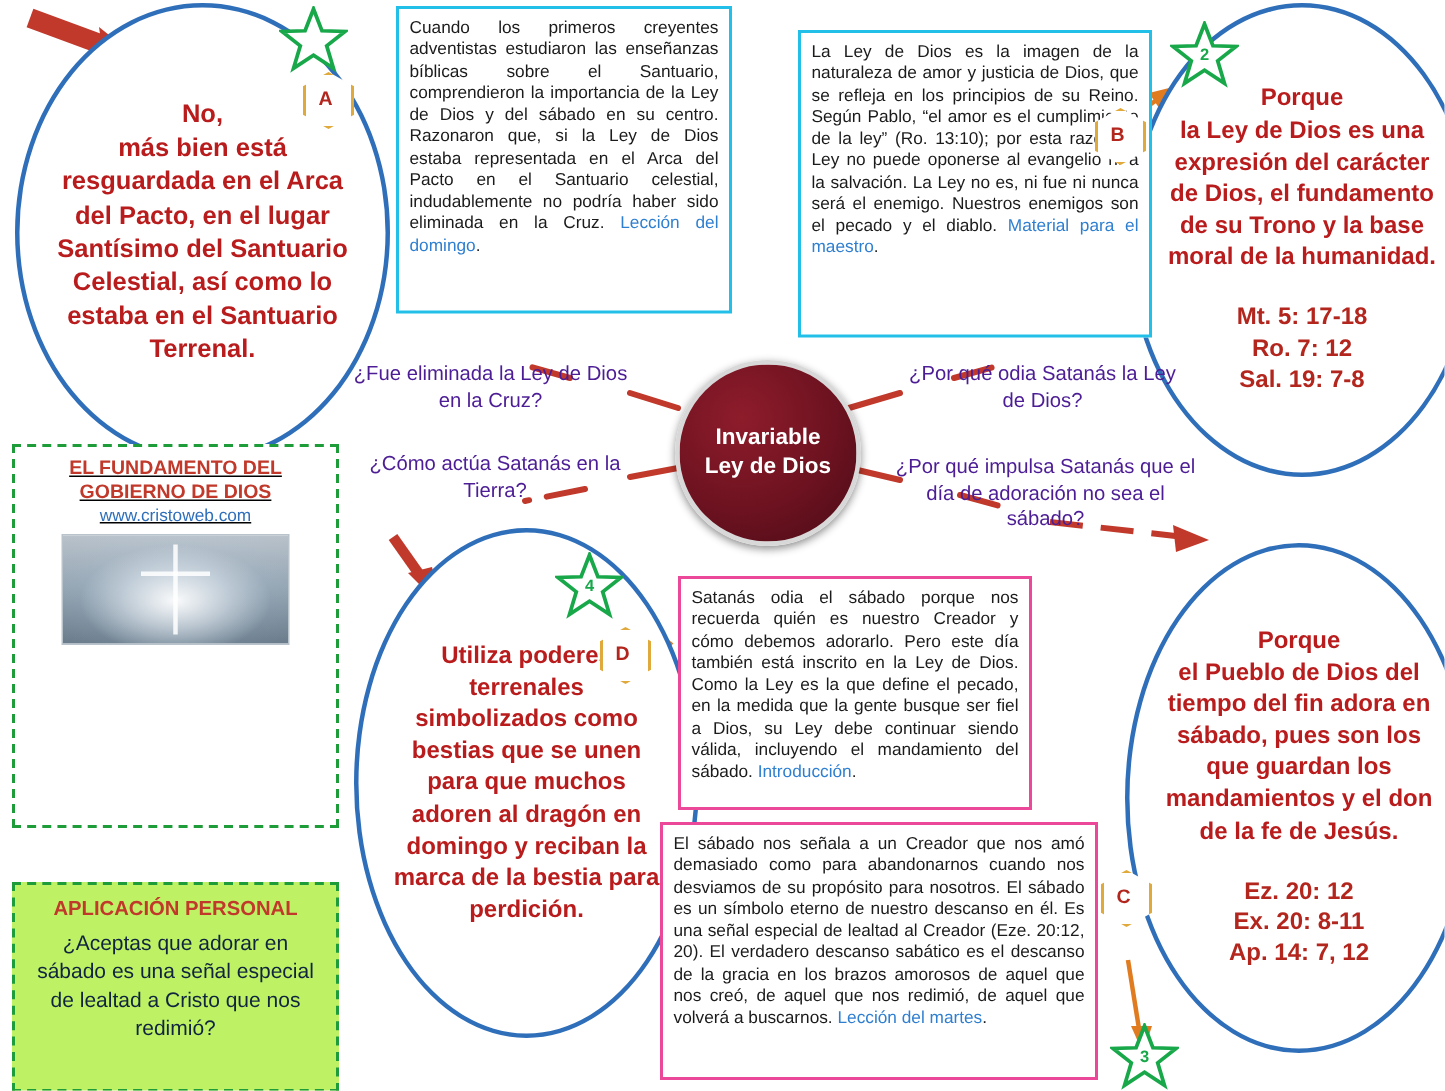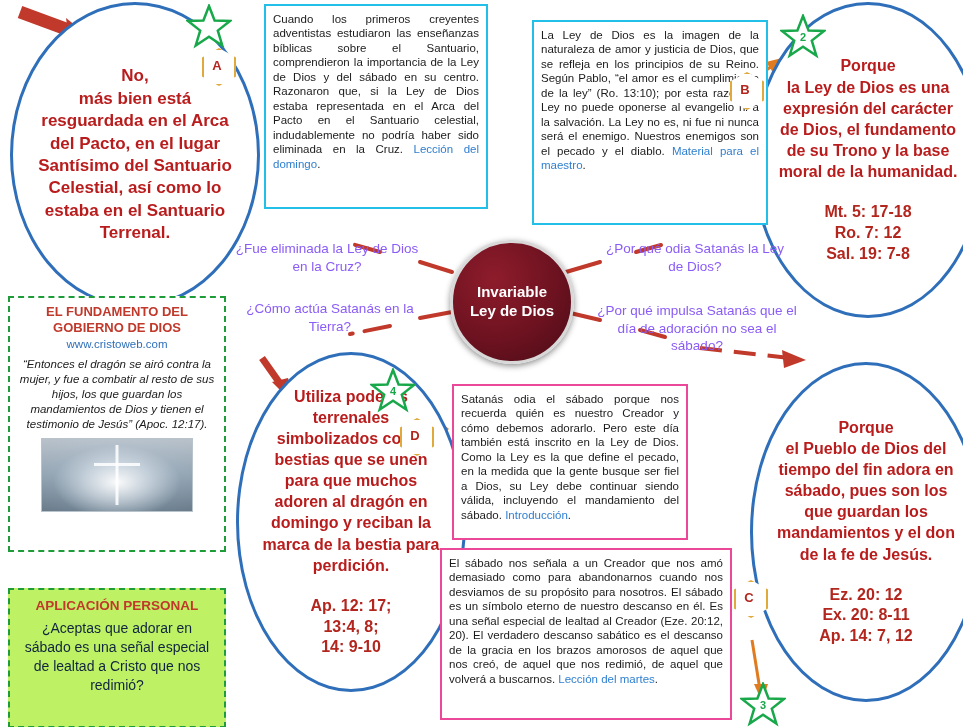--- a/index.html
+++ b/index.html
@@ -72,38 +72,39 @@
   .note.gold{border:2px solid #ec4899;}
   .note .link{color:#2f7fd0;}
 
   #note-a{left:236px;top:4px;width:224px;height:205px;}
   #note-b{left:504px;top:20px;width:236px;height:205px;}
   #note-d{left:452px;top:384px;width:236px;height:156px;}
   #note-c{left:440px;top:548px;width:292px;height:172px;}
 
   
   .question{
-    color:#8b5cf6;
+    color:#4c1d95;
     font-size:13.5px;
     line-height:1.3;
     text-align:center;
   }
   #q1{left:232px;top:240px;width:190px;}
   #q2{left:240px;top:300px;width:180px;}
   #q3{left:600px;top:240px;width:190px;}
   #q4{left:592px;top:302px;width:210px;}
 
   
   #left-panel{
     left:8px;top:296px;width:218px;height:256px;
     border:2px dashed #1e9c3a;
     background:#ffffff;
     box-sizing:border-box;
     padding:6px 8px;
     text-align:center;
+    text-decoration:underline;
   }
   #panel-title{
     color:#c0392b;font-weight:bold;font-size:13px;line-height:1.2;
   }
   #panel-site{
     color:#2f6fba;font-size:11.5px;margin-top:3px;
   }
   #panel-quote{
     color:#1b1b1b;font-size:11.5px;font-style:italic;line-height:1.3;
     margin-top:7px;text-align:center;
@@ -236,23 +237,20 @@
 <div class="abs ellipse" id="ellipse-2">
   <div class="txt" style="white-space:pre-line;padding:0 20px;">Porque
 la Ley de Dios es una expresión del carácter de Dios, el fundamento de su Trono y la base moral de la humanidad.</div>
   <div class="refs" style="white-space:pre-line;">Mt. 5: 17-18
 Ro. 7: 12
 Sal. 19: 7-8</div>
 </div>
 
 <div class="abs ellipse" id="ellipse-4">
   <div class="txt" style="white-space:pre-line;padding:0 22px;">Utiliza poderes terrenales simbolizados como bestias que se unen para que muchos adoren al dragón en domingo y reciban la marca de la bestia para perdición.</div>
-  <div class="refs" style="white-space:pre-line;">Ap. 12: 17;
-13:4, 8;
-14: 9-10</div>
 </div>
 
 <div class="abs ellipse" id="ellipse-3">
   <div class="txt" style="white-space:pre-line;padding:0 20px;">Porque
 el Pueblo de Dios del tiempo del fin adora en sábado, pues son los que guardan los mandamientos y el don de la fe de Jesús.</div>
   <div class="refs" style="white-space:pre-line;">Ez. 20: 12
 Ex. 20: 8-11
 Ap. 14: 7, 12</div>
 </div>
 
@@ -318,20 +316,19 @@
     <div class="lab">D</div>
 </div>
 <div class="hex" style="left:734px;top:580px;">
   <div class="poly"></div>
     <div class="lab">C</div>
 </div>
 
 <div class="abs" id="left-panel">
   <div id="panel-title">EL FUNDAMENTO DEL GOBIERNO DE DIOS</div>
   <div id="panel-site">www.cristoweb.com</div>
-  <div id="panel-quote">“Entonces el dragón se airó contra la mujer, y fue a combatir al resto de sus hijos, los que guardan los mandamientos de Dios y tienen el testimonio de Jesús” (Apoc. 12:17).</div>
   <div id="panel-image"></div>
 </div>
 
 <div class="abs" id="bottom-panel">
   <div id="bottom-title">APLICACIÓN PERSONAL</div>
   <div id="bottom-text">¿Aceptas que adorar en sábado es una señal especial de lealtad a Cristo que nos redimió?</div>
 </div>
 
 </body></html>

